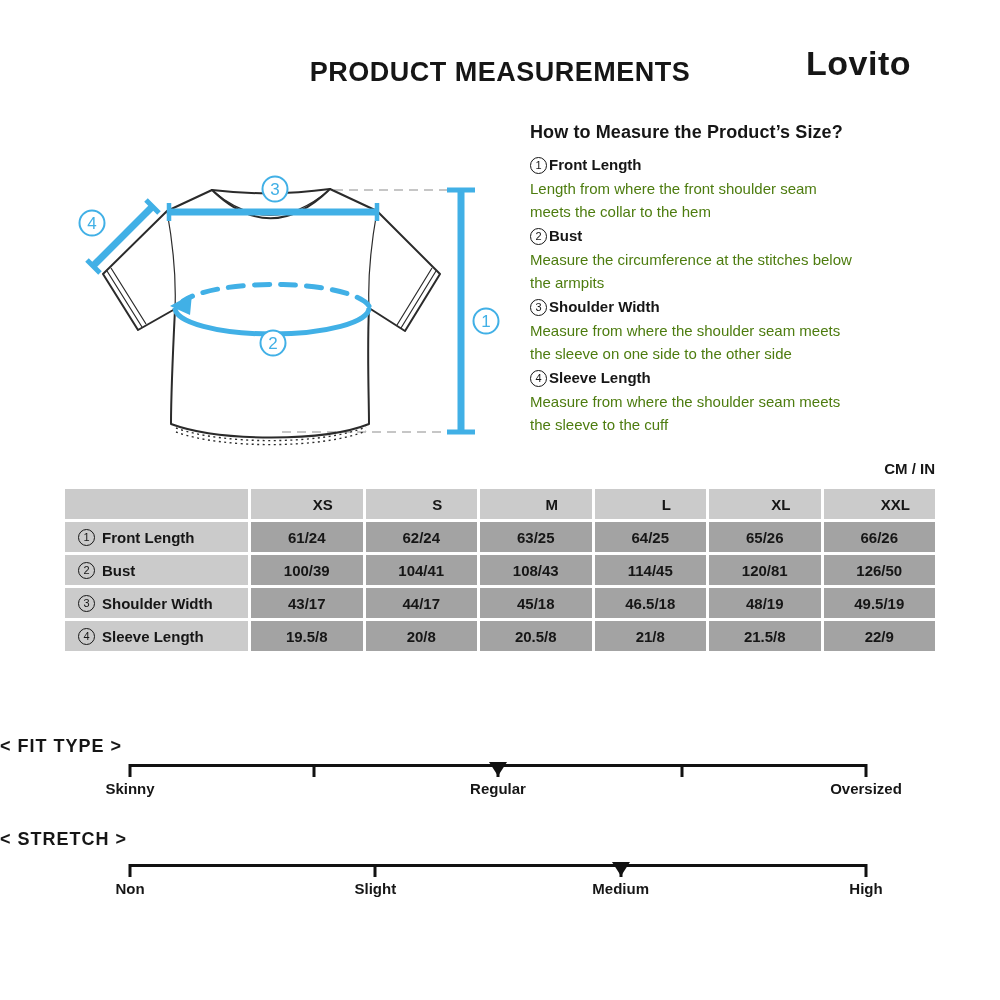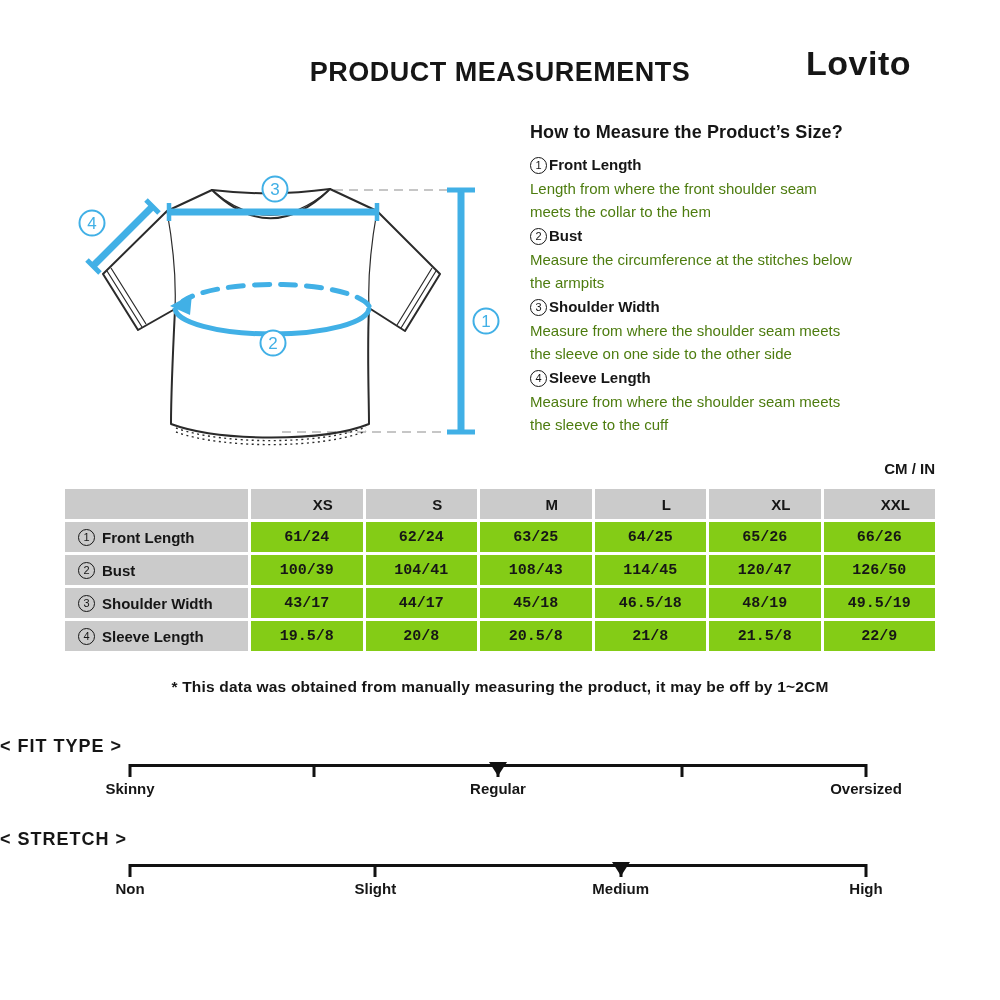--- a/index.html
+++ b/index.html
@@ -18,21 +18,21 @@
   .howto-desc{font-size:15px;color:#4d7c0f;line-height:23px;white-space:pre-line;margin-bottom:1px;}
 
   .circ{display:inline-flex;align-items:center;justify-content:center;width:17px;height:17px;min-width:17px;border:1.3px solid currentColor;border-radius:50%;font-size:11px;font-weight:400;box-sizing:border-box;}
 
   .unit{position:absolute;left:65px;top:460px;width:870px;text-align:right;font-size:15px;font-weight:700;}
 
   .table{position:absolute;left:65px;top:489px;width:870px;display:grid;grid-template-columns:183px repeat(6,1fr);gap:3px;}
   .cell{height:30px;display:flex;align-items:center;justify-content:center;font-size:15px;font-weight:700;}
   .cell.head{background:#CBCBCB;padding-left:32px;}
   .cell.label{background:#CBCBCB;justify-content:flex-start;padding-left:13px;gap:7px;}
-  .cell.val{background:#84cc16;font-family:Liberation Mono, monospace;}
+  .cell.val{background:#a3a3a3;}
 
   .footnote{position:absolute;top:678px;left:0;width:1000px;text-align:center;font-size:15.5px;font-weight:700;letter-spacing:.2px;}
 
   .scale-title{position:absolute;left:0;width:928px;text-align:left;font-size:18px;font-weight:700;letter-spacing:1px;}
   #fit-title{top:736px;}
   #stretch-title{top:829px;}
   .scale{position:absolute;left:130px;width:736px;}
   #fit-scale{top:764px;}
   #stretch-scale{top:864px;}
   .scale-line{position:relative;height:3px;background:var(--scale);}
@@ -167,21 +167,21 @@
       <div class="cell val">65/26</div>
       <div class="cell val">66/26</div>
       <div class="cell label">
         <span class="circ">2</span>
         <span>Bust</span>
       </div>
       <div class="cell val">100/39</div>
       <div class="cell val">104/41</div>
       <div class="cell val">108/43</div>
       <div class="cell val">114/45</div>
-      <div class="cell val">120/47</div>
+      <div class="cell val">120/81</div>
       <div class="cell val">126/50</div>
       <div class="cell label">
         <span class="circ">3</span>
         <span>Shoulder Width</span>
       </div>
       <div class="cell val">43/17</div>
       <div class="cell val">44/17</div>
       <div class="cell val">45/18</div>
       <div class="cell val">46.5/18</div>
       <div class="cell val">48/19</div>
@@ -191,21 +191,20 @@
         <span>Sleeve Length</span>
       </div>
       <div class="cell val">19.5/8</div>
       <div class="cell val">20/8</div>
       <div class="cell val">20.5/8</div>
       <div class="cell val">21/8</div>
       <div class="cell val">21.5/8</div>
       <div class="cell val">22/9</div>
     </div>
 
-  <div class="footnote">* This data was obtained from manually measuring the product, it may be off by 1~2CM</div>
 
   <div class="scale-title" id="fit-title">&lt; FIT TYPE &gt;</div>
   <div class="scale" id="fit-scale">
     <div class="scale-line">
         <div class="tick" style="left: 0%;"></div>
         <div class="tick" style="left: 25%;"></div>
         <div class="tick" style="left: 50%;"></div>
         <div class="tick" style="left: 75%;"></div>
         <div class="tick" style="left: 100%;"></div>
         <div class="marker" style="left: 50%;"></div>

